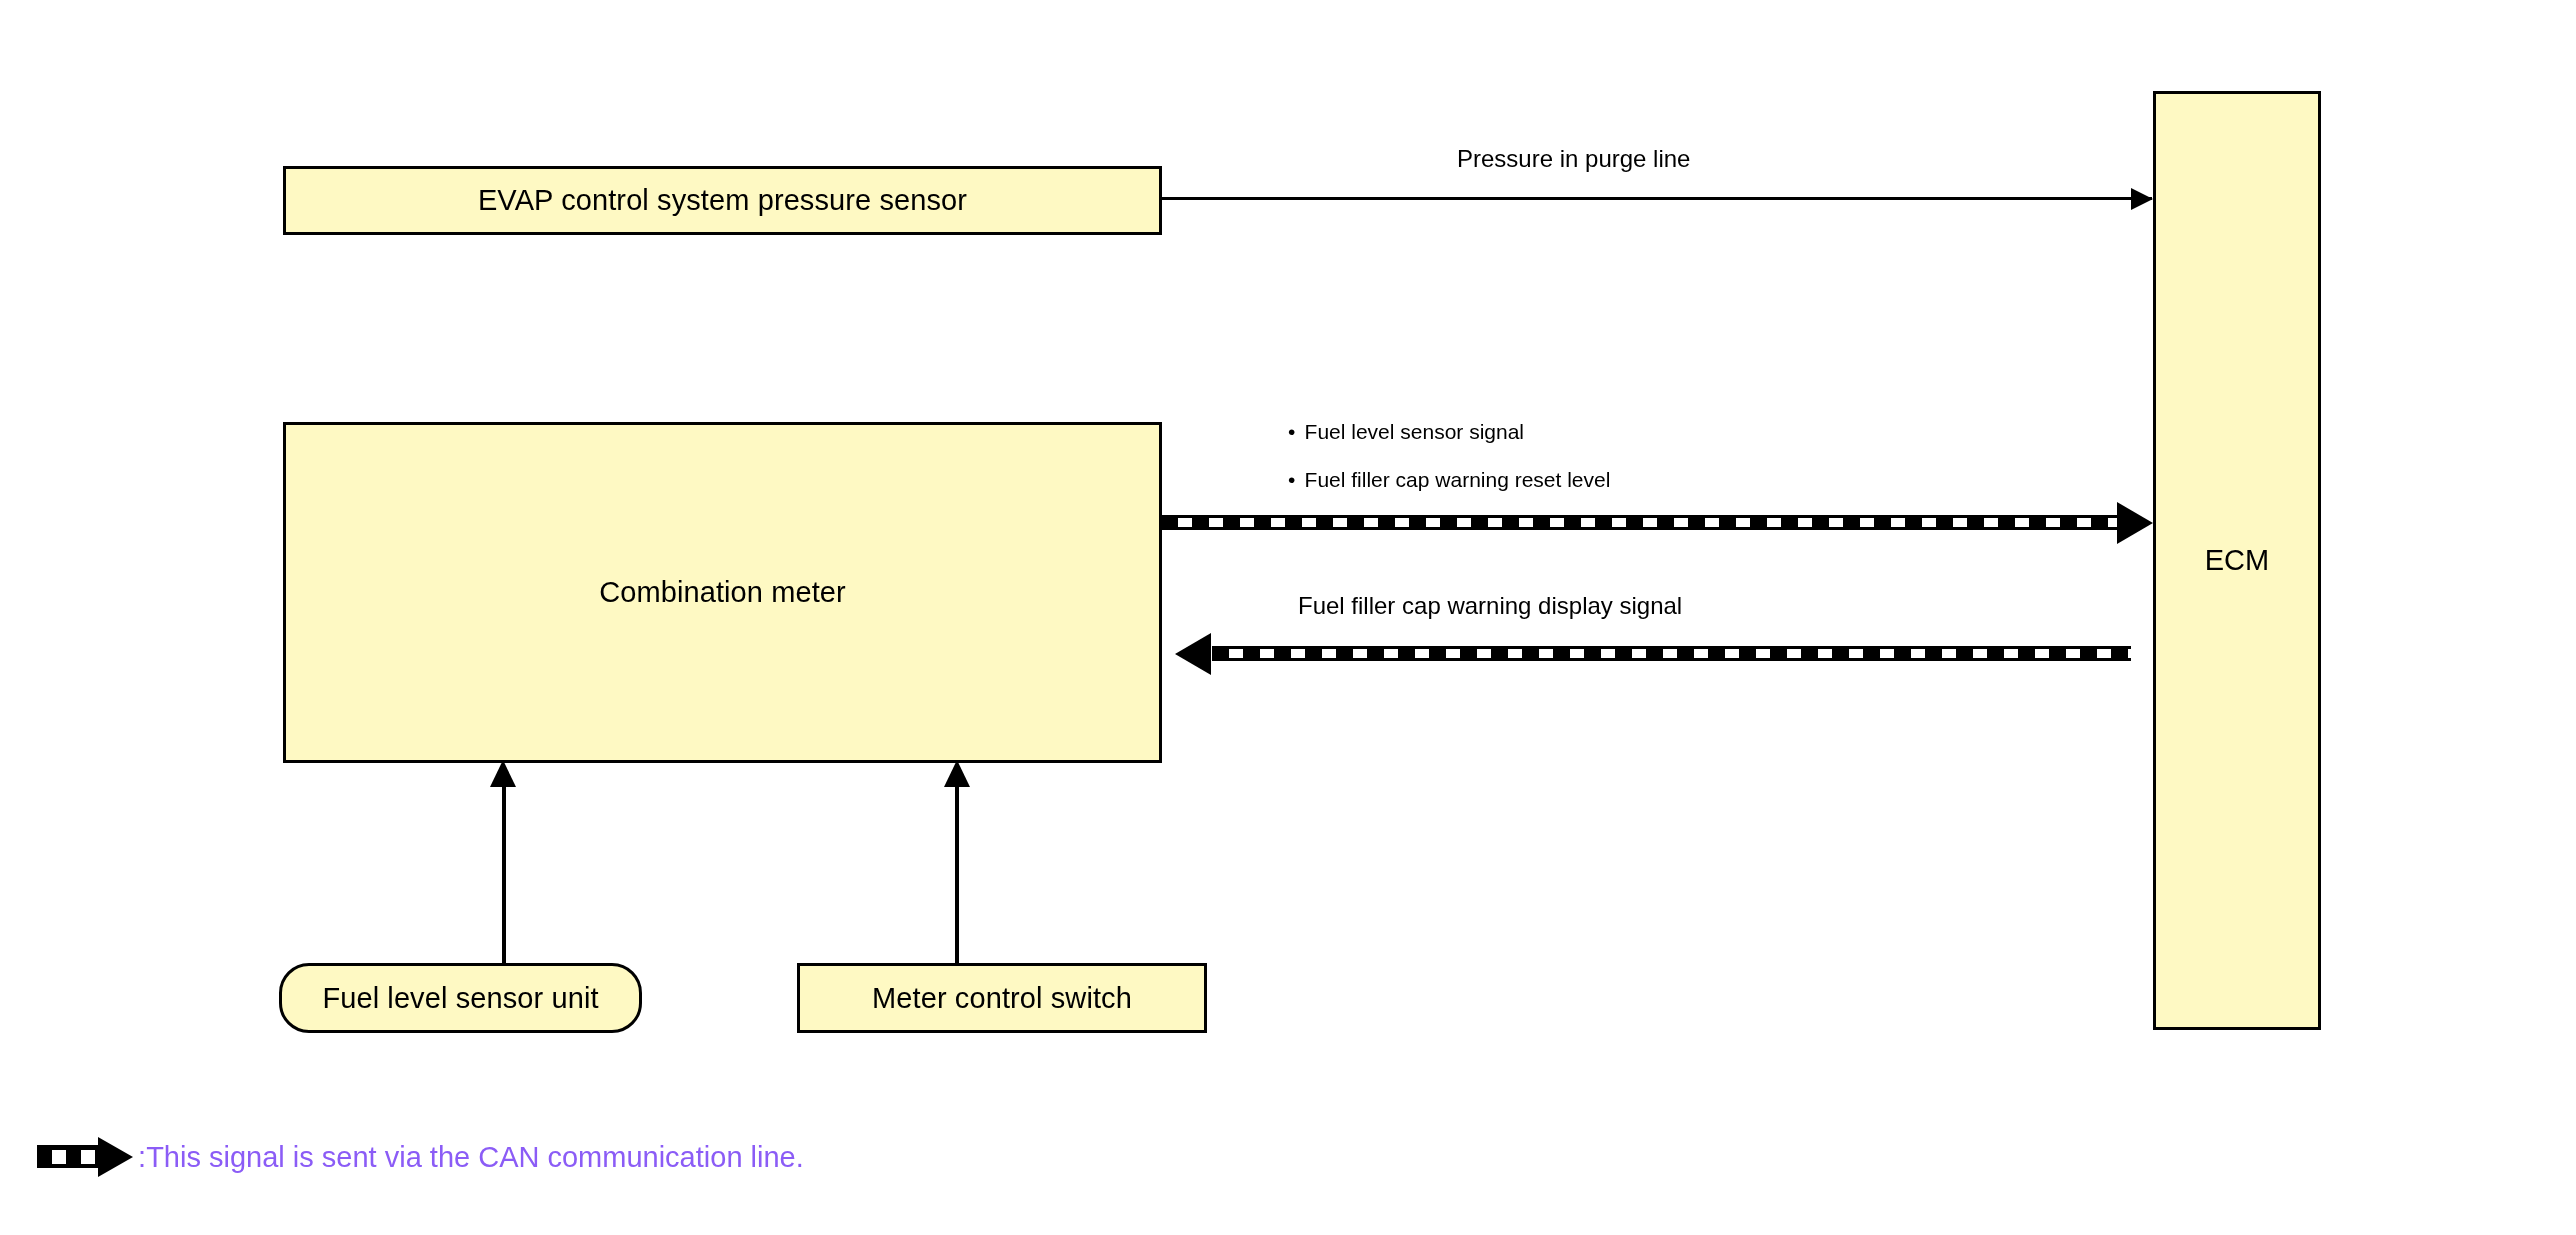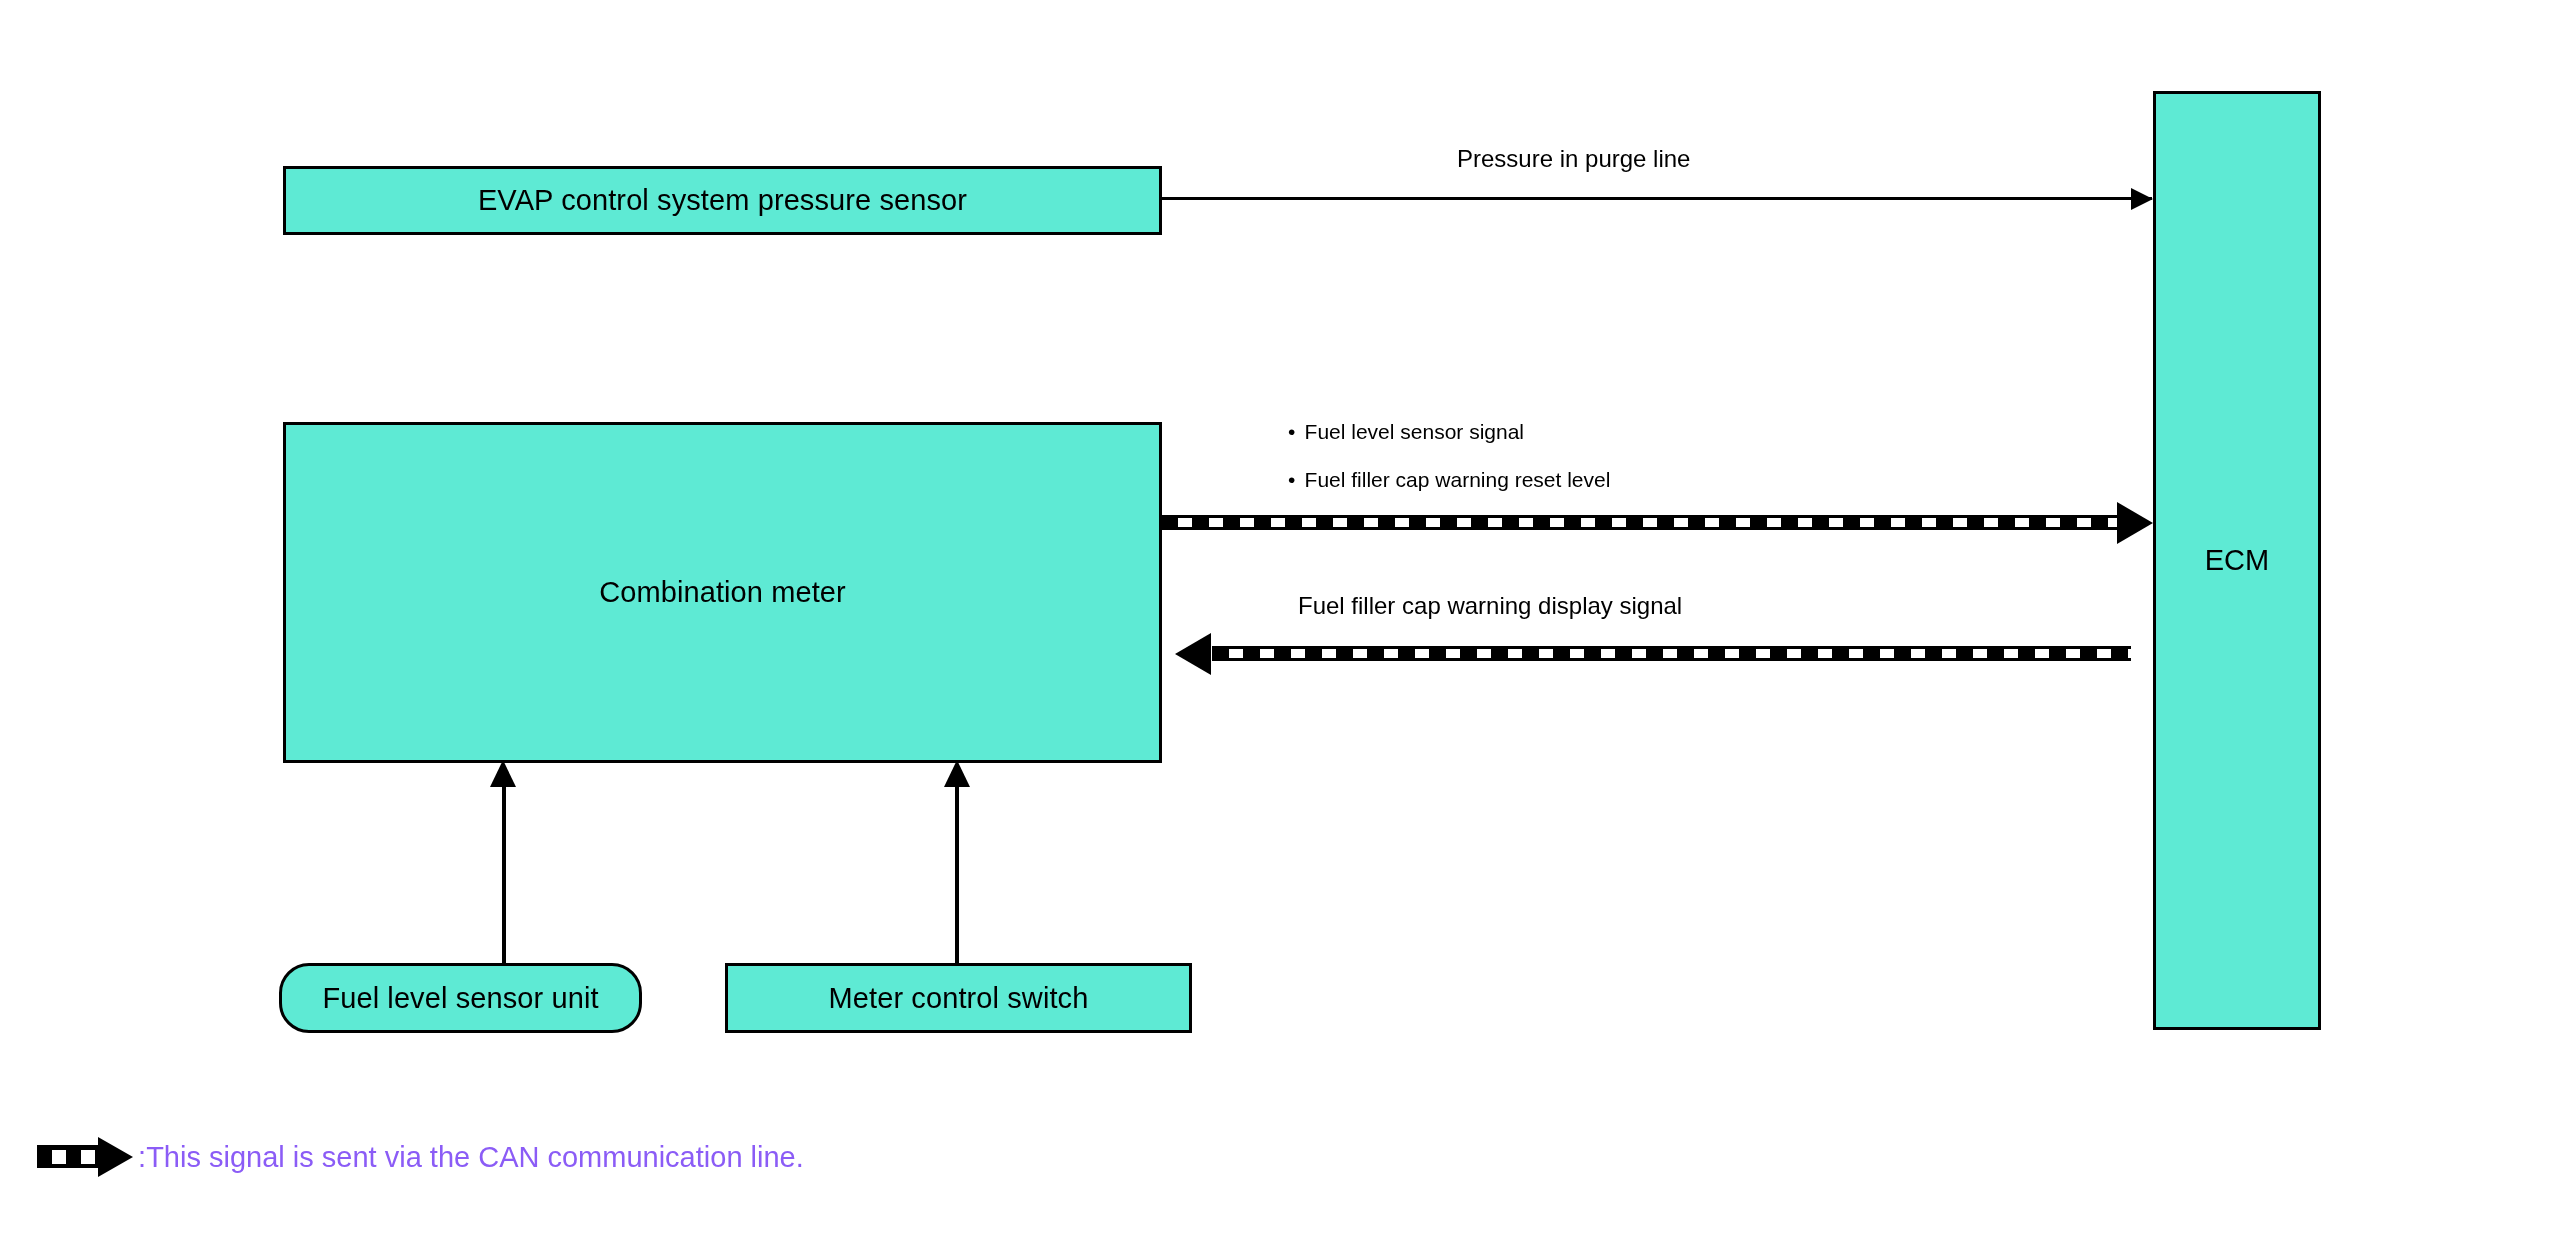--- a/index.html
+++ b/index.html
@@ -1,26 +1,26 @@
 <!DOCTYPE html>
 <html style="font-size:10.2px"><head>
 <meta charset="utf-8">
 <style>
   html,body{margin:0;padding:0;background:#ffffff;}
   body{font-family:"Liberation Sans",sans-serif;color:#000;}
   #canvas{position:relative;width:2576px;height:1235px;background:#fff;overflow:hidden;}
 
-  .box{position:absolute;background:#5eead4;border:3.8px solid #000;box-sizing:border-box;
+  .box{position:absolute;background:#fef9c3;border:3.8px solid #000;box-sizing:border-box;
        display:flex;align-items:center;justify-content:center;}
   .box-label{font-size:29px;color:#000;letter-spacing:0.1px;white-space:nowrap;}
 
   #evap-box{left:283px;top:166px;width:879px;height:69px;}
   #combination-meter-box{left:283px;top:422px;width:879px;height:341px;}
   #fuel-level-sensor-unit-box{left:279px;top:963px;width:363px;height:70px;border-radius:30px;}
-  #meter-control-switch-box{left:725px;top:963px;width:467px;height:70px;}
+  #meter-control-switch-box{left:797px;top:963px;width:410px;height:70px;}
   #ecm-box{left:2153px;top:91px;width:168px;height:939px;}
   #ecm-box .box-label{font-size:29px;}
 
   
   .thin-line{position:absolute;background:#000;height:3.2px;}
   #evap-line{left:1161px;top:197px;width:991px;}
   .thin-arrow-right{position:absolute;width:0;height:0;
       border-top:11px solid transparent;border-bottom:11px solid transparent;
       border-left:22px solid #000;}
   #evap-line-arrow{left:2131px;top:188px;}

